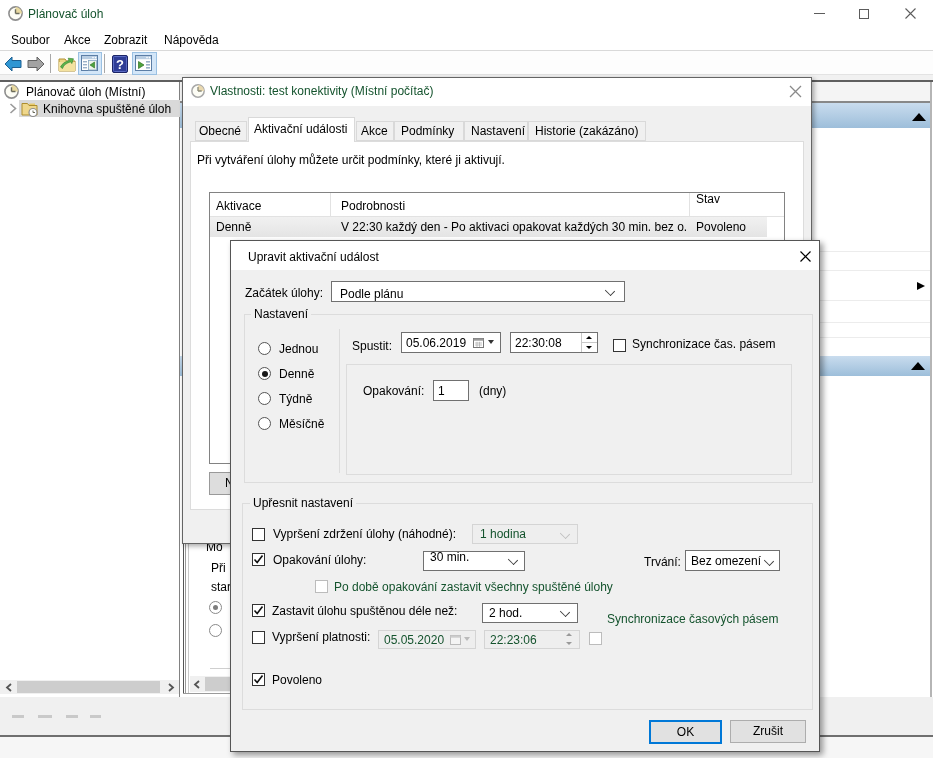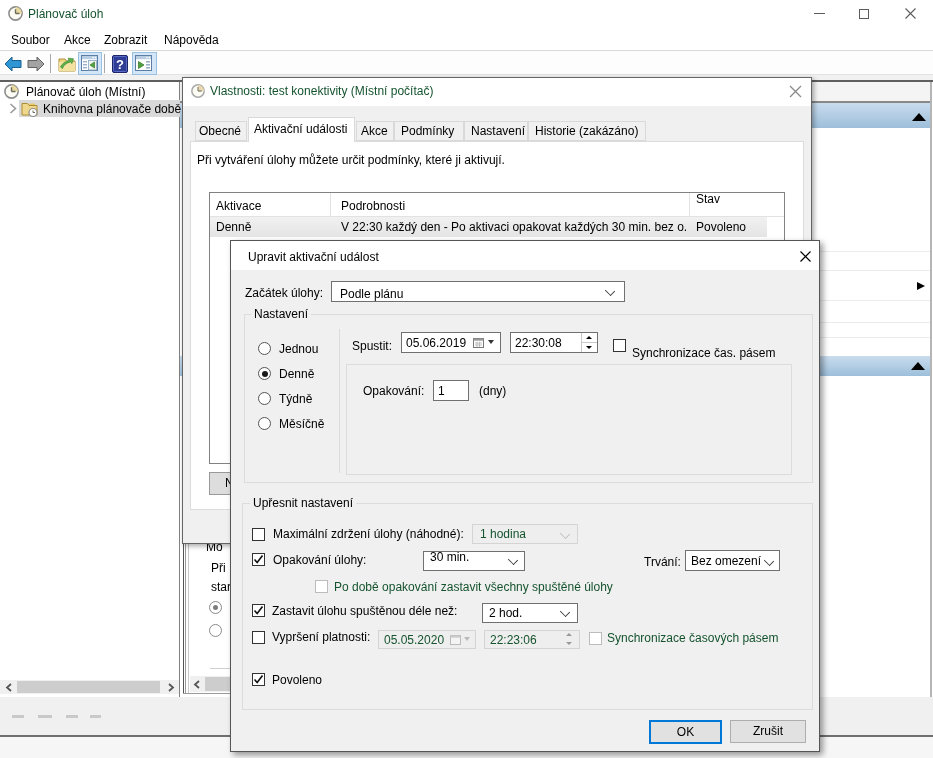--- a/index.html
+++ b/index.html
@@ -136,21 +136,21 @@
 <div class="ab" style="left:19px;top:100px;width:161px;height:17px;background:#d9d9d9"></div>
 <svg class="ab" style="left:9px;top:103px" width="8" height="11" viewBox="0 0 8 11">
     <path d="M1.5 1 L6.5 5.5 L1.5 10" stroke="#9a9a9a" stroke-width="1.6" fill="none"></path>
   </svg>
 <svg class="ab" style="left:21px;top:100px" width="17" height="17" viewBox="0 0 17 17">
  <path d="M1 3.5 L6.5 3.5 L8 5.5 L16 5.5 L16 15 L1 15 Z" fill="#efd78b" stroke="#ad8d2d" stroke-width="1"></path>
  <path d="M8.2 3.5 L14 3.5 L14 5 L8.2 5" fill="#e7c96a"></path>
  <circle cx="12" cy="12.5" r="4" fill="#fff" stroke="#8e8e8e" stroke-width="1.2"></circle>
  <path d="M12 10.5 L12 12.5 L14 12.5" stroke="#6b6b5a" stroke-width="1" fill="none"></path>
 </svg>
-<div class="t" style="left:43px;top:102px">Knihovna plánovače době</div>
+<div class="t" style="left:43px;top:102px">Knihovna spuštěné úloh</div>
 
 <div class="ab" style="left:0;top:680px;width:179px;height:14px;background:#f0f0f0"></div>
 <svg class="ab" style="left:5px;top:683px" width="8" height="9" viewBox="0 0 8 9">
     <path d="M6 1 L2 4.5 L6 8" stroke="#555" stroke-width="1.8" fill="none"></path>
   </svg>
 <div class="ab" style="left:17px;top:681px;width:143px;height:12px;background:#cdcdcd"></div>
 <svg class="ab" style="left:167px;top:683px" width="8" height="9" viewBox="0 0 8 9">
     <path d="M2 1 L6 4.5 L2 8" stroke="#555" stroke-width="1.8" fill="none"></path>
   </svg>
 
@@ -244,34 +244,34 @@
 <div class="tri-dn" style="left:488px;top:340px;border-left-width:3.5px;border-right-width:3.5px;border-top-width:4px;border-top-color:#333"></div>
 
 <div class="ab" style="left:510px;top:332px;width:88px;height:21px;background:#fff;border:1px solid #707070;box-sizing:border-box"></div>
 <div class="t" style="left:515px;top:336px">22:30:08</div>
 <div class="ab" style="left:581px;top:333px;width:16px;height:19px;border-left:1px solid #c8c8c8"></div>
 <div class="ab" style="left:582px;top:342px;width:15px;height:1px;background:#c8c8c8"></div>
 <div class="tri-up" style="left:586px;top:336px;border-left-width:3.2px;border-right-width:3.2px;border-bottom-width:3.8px"></div>
 <div class="tri-dn" style="left:586px;top:346px;border-left-width:3.2px;border-right-width:3.2px;border-top-width:3.8px"></div>
 
 <div class="cb" style="left:613px;top:339px"></div>
-<div class="t" style="left:632px;top:346px">Synchronizace čas. pásem</div>
+<div class="t" style="left:632px;top:337px">Synchronizace čas. pásem</div>
 
 <div class="grp" style="left:346px;top:364px;width:444px;height:109px"></div>
 <div class="t" style="left:363px;top:384px">Opakování:</div>
 <div class="ab" style="left:433px;top:380px;width:36px;height:21px;background:#fff;border:1px solid #707070;box-sizing:border-box"></div>
 <div class="t" style="left:438px;top:384px">1</div>
 <div class="t" style="left:479px;top:384px">(dny)</div>
 
 <div class="grp" style="left:242px;top:503px;width:569px;height:205px">
   <div class="grplbl" style="left:7px">Upřesnit nastavení</div>
 </div>
 
 <div class="cb" style="left:252px;top:528px"></div>
-<div class="t" style="left:273px;top:527px">Maximální zdržení úlohy (náhodné):</div>
+<div class="t" style="left:273px;top:527px">Vypršení zdržení úlohy (náhodné):</div>
 <div class="combod" style="left:472px;top:524px;width:106px;height:20px;box-sizing:border-box"></div>
 <div class="t gray" style="left:480px;top:527px">1 hodina</div>
 <div class="chevd" style="left:561px;top:530px"></div>
 
 <div class="cb" style="left:252px;top:553px"></div>
 <svg class="ab" style="left:253px;top:554px" width="11" height="11" viewBox="0 0 11 11">
     <path d="M1.5 5.5 L4.2 8.5 L9.5 1.5" stroke="#111" stroke-width="1.6" fill="none"></path>
   </svg>
 <div class="t" style="left:273px;top:553px">Opakování úlohy:</div>
 <div class="combo" style="left:423px;top:551px;width:102px;height:20px;box-sizing:border-box"></div>
@@ -301,21 +301,21 @@
 <svg class="ab" style="left:450px;top:634px" width="11" height="11" viewBox="0 0 11 11">
  <rect x="0.5" y="1.5" width="10" height="9" fill="#f4f4f4" stroke="#bbb"></rect>
  <rect x="0.5" y="1.5" width="10" height="2.2" fill="#ccc"></rect>
 </svg>
 <div class="tri-dn" style="left:464px;top:637px;border-left-width:3.5px;border-right-width:3.5px;border-top-width:4px;border-top-color:#bbb"></div>
 <div class="ab" style="left:484px;top:630px;width:96px;height:19px;background:#eee;border:1px solid #d4d4d4;box-sizing:border-box"></div>
 <div class="t gray" style="left:490px;top:633px">22:23:06</div>
 <div class="tri-up" style="left:566px;top:633px;border-left-width:3px;border-right-width:3px;border-bottom-width:3.5px;border-bottom-color:#999"></div>
 <div class="tri-dn" style="left:566px;top:642px;border-left-width:3px;border-right-width:3px;border-top-width:3.5px;border-top-color:#999"></div>
 <div class="cbd" style="left:589px;top:632px"></div>
-<div class="t gray" style="left:607px;top:631px">Synchronizace časových pásem</div>
+<div class="t gray" style="left:607px;top:612px">Synchronizace časových pásem</div>
 
 <div class="cb" style="left:252px;top:673px"></div>
 <svg class="ab" style="left:253px;top:674px" width="11" height="11" viewBox="0 0 11 11">
     <path d="M1.5 5.5 L4.2 8.5 L9.5 1.5" stroke="#111" stroke-width="1.6" fill="none"></path>
   </svg>
 <div class="t" style="left:272px;top:673px">Povoleno</div>
 
 <div class="ab" style="left:649px;top:720px;width:73px;height:24px;background:#e1e1e1;border:2px solid #0078d7;box-sizing:border-box;text-align:center;line-height:20px">OK</div>
 <div class="ab" style="left:730px;top:720px;width:76px;height:23px;background:#e1e1e1;border:1px solid #adadad;box-sizing:border-box;text-align:center;line-height:21px">Zrušit</div>
 

